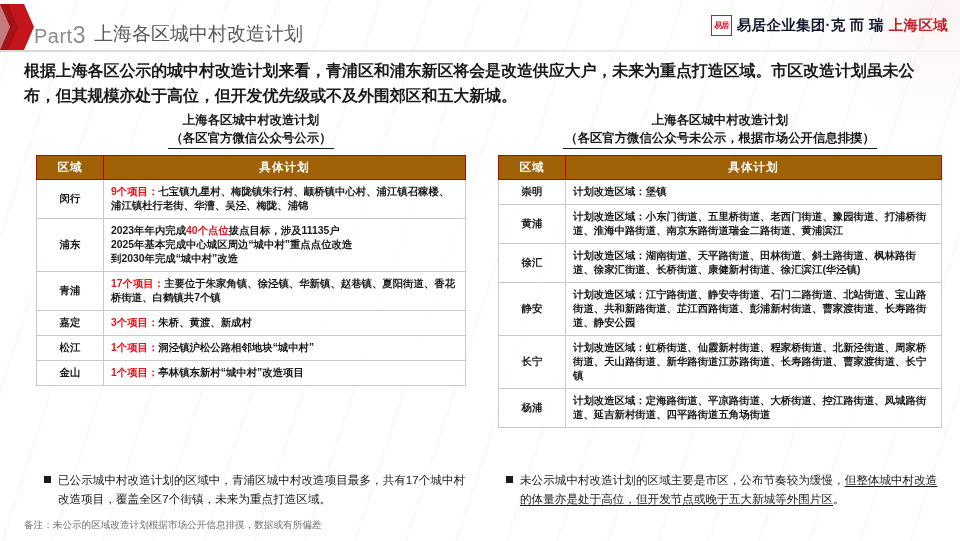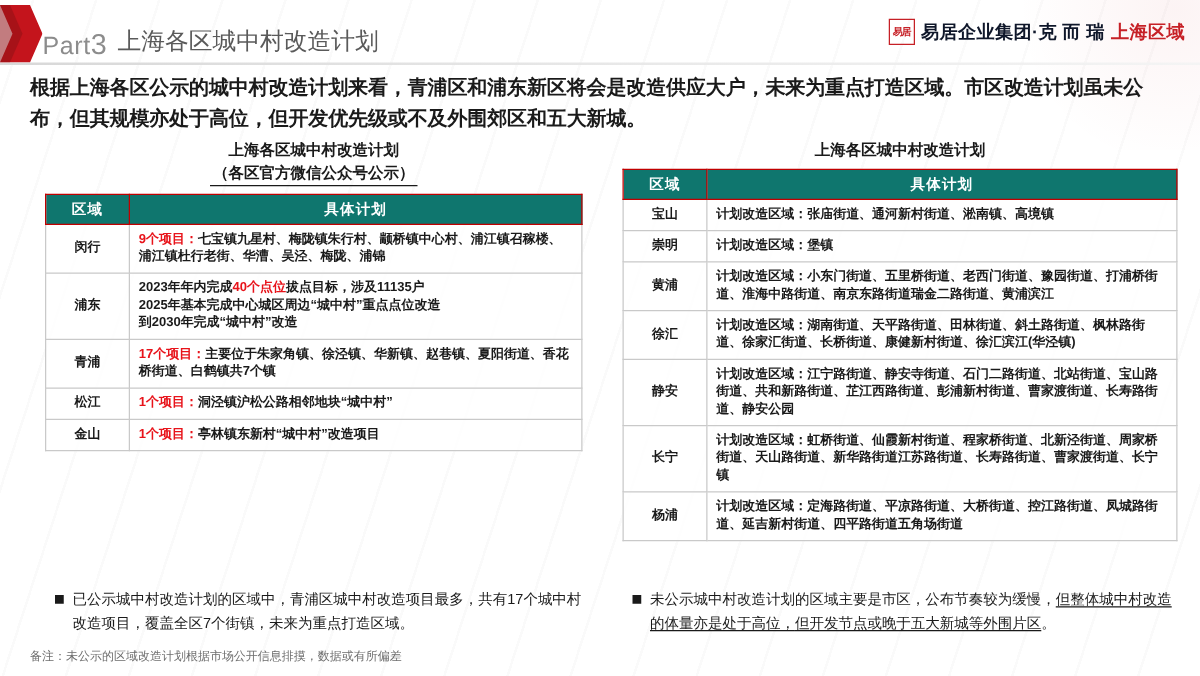--- a/index.html
+++ b/index.html
@@ -149,21 +149,21 @@
   }
 
   table.plan {
     border-collapse: collapse;
     width: 100%;
     margin-top: 6px;
     table-layout: fixed;
     background: rgba(255,255,255,0.72);
   }
   table.plan th {
-    background: #0f766e;
+    background: #a16207;
     color: #ffffff;
     font-size: 11.6px;
     font-weight: 700;
     padding: 4px 2px;
     border: 1px solid #c00000;
     text-align: center;
     letter-spacing: 1px;
   }
   table.plan td {
     border: 1px solid #c9c9c9;
@@ -276,45 +276,46 @@
             <div>2023年年内完成<span class="hl">40个点位</span>拔点目标，涉及11135户</div>
             <div>2025年基本完成中心城区周边“城中村”重点点位改造</div>
             <div>到2030年完成“城中村”改造</div>
           </td>
         </tr>
         <tr>
           <td class="region">青浦</td>
           <td class="detail"><span class="hl">17个项目：</span>主要位于朱家角镇、徐泾镇、华新镇、赵巷镇、夏阳街道、香花桥街道、白鹤镇共7个镇</td>
         </tr>
         <tr>
+          <td class="region">嘉定</td>
+          <td class="detail"><span class="hl">3个项目：</span>朱桥、黄渡、新成村</td>
+        </tr>
+        <tr>
           <td class="region">松江</td>
           <td class="detail"><span class="hl">1个项目：</span>洞泾镇沪松公路相邻地块“城中村”</td>
         </tr>
         <tr>
           <td class="region">金山</td>
           <td class="detail"><span class="hl">1个项目：</span>亭林镇东新村“城中村”改造项目</td>
         </tr>
       </tbody>
   </table>
 </div>
 
 <div class="panel panel-right">
   <div class="tbl-title">上海各区城中村改造计划</div>
+  <div class="tbl-subtitle"><span>（各区官方微信公众号未公示，根据市场公开信息排摸）</span></div>
   <table class="plan">
     <thead>
       <tr>
         <th style="width:62px">区域</th>
         <th>具体计划</th>
       </tr>
     </thead>
     <tbody id="right-body">
-        <tr>
-          <td class="region">宝山</td>
-          <td class="detail">计划改造区域：张庙街道、通河新村街道、淞南镇、高境镇</td>
-        </tr>
         <tr>
           <td class="region">崇明</td>
           <td class="detail">计划改造区域：堡镇</td>
         </tr>
         <tr>
           <td class="region">黄浦</td>
           <td class="detail">计划改造区域：小东门街道、五里桥街道、老西门街道、豫园街道、打浦桥街道、淮海中路街道、南京东路街道瑞金二路街道、黄浦滨江</td>
         </tr>
         <tr>
           <td class="region">徐汇</td>

